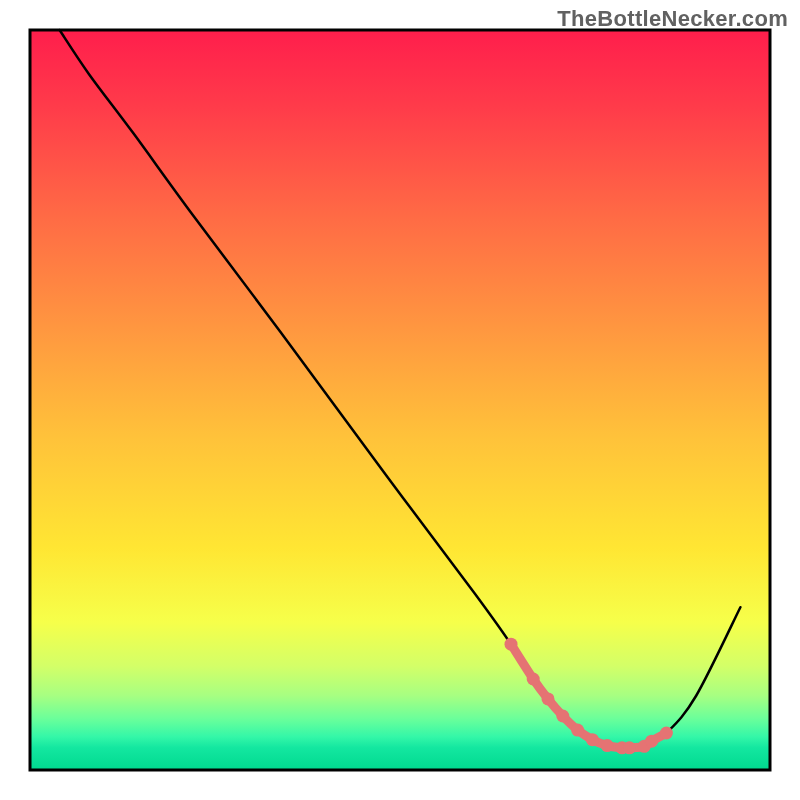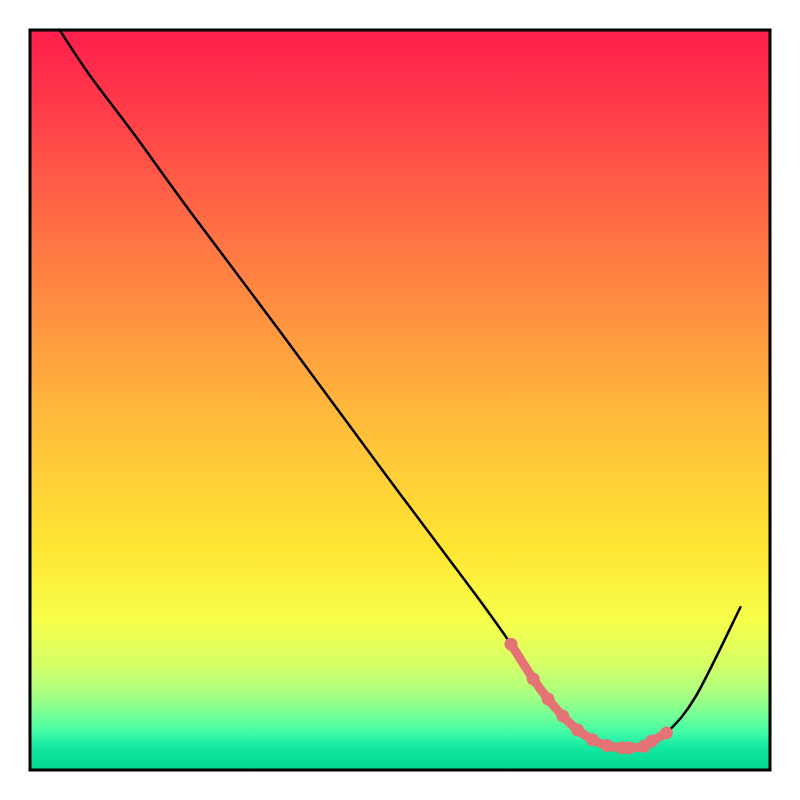--- a/index.html
+++ b/index.html
@@ -73,13 +73,14 @@
         <circle cx="592.40" cy="739.66" r="6.5" fill="#e57373"></circle>
         <circle cx="607.20" cy="745.58" r="6.5" fill="#e57373"></circle>
         <circle cx="622.00" cy="747.80" r="6.5" fill="#e57373"></circle>
         <circle cx="629.40" cy="747.80" r="6.5" fill="#e57373"></circle>
         <circle cx="644.20" cy="746.32" r="6.5" fill="#e57373"></circle>
         <circle cx="651.60" cy="741.14" r="6.5" fill="#e57373"></circle>
         <circle cx="666.40" cy="733.00" r="6.5" fill="#e57373"></circle>
       </g>
   </svg>
 
+  <div class="watermark">TheBottleNecker.com</div>
 </div>
 
 </body></html>

